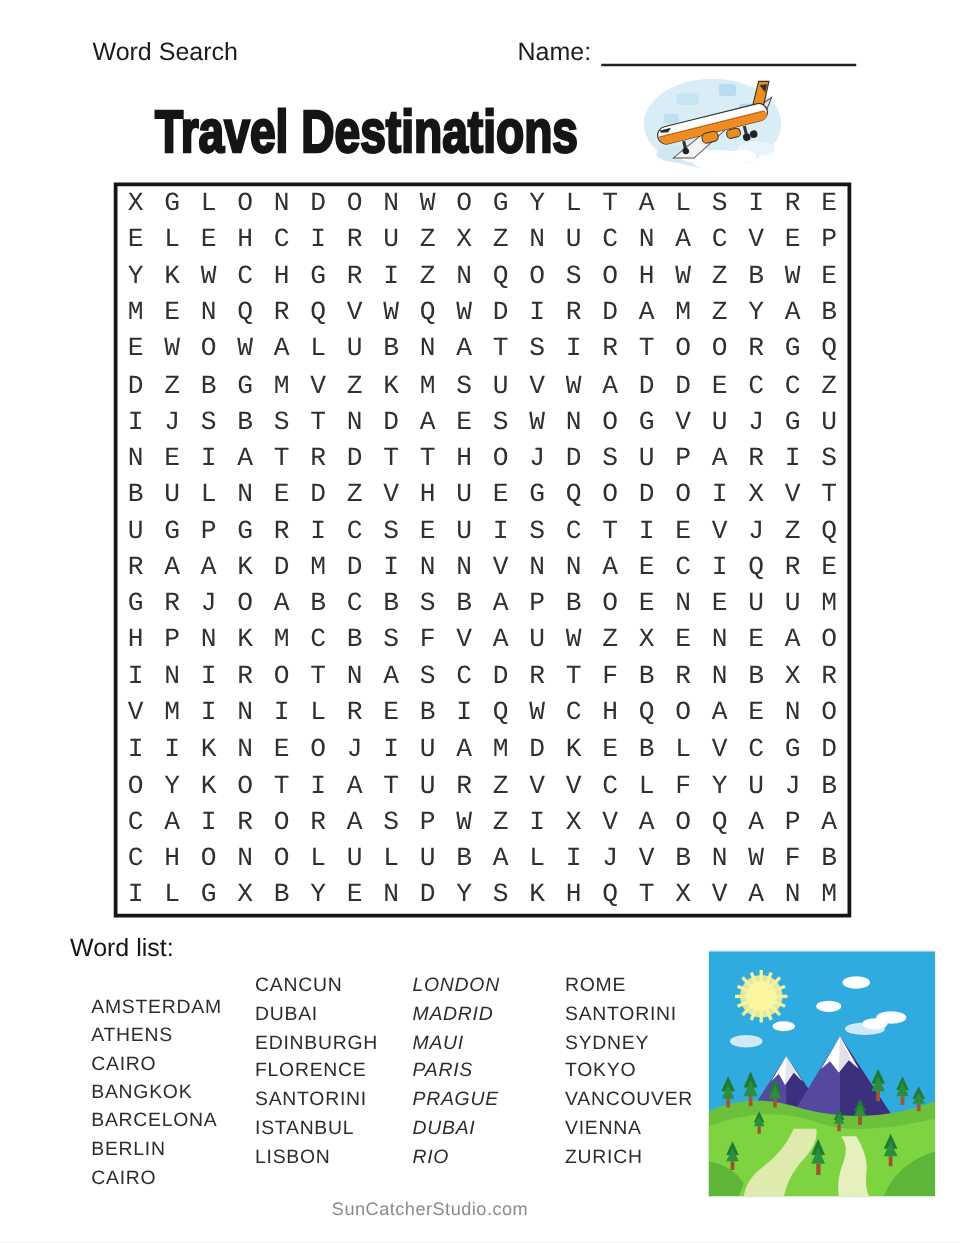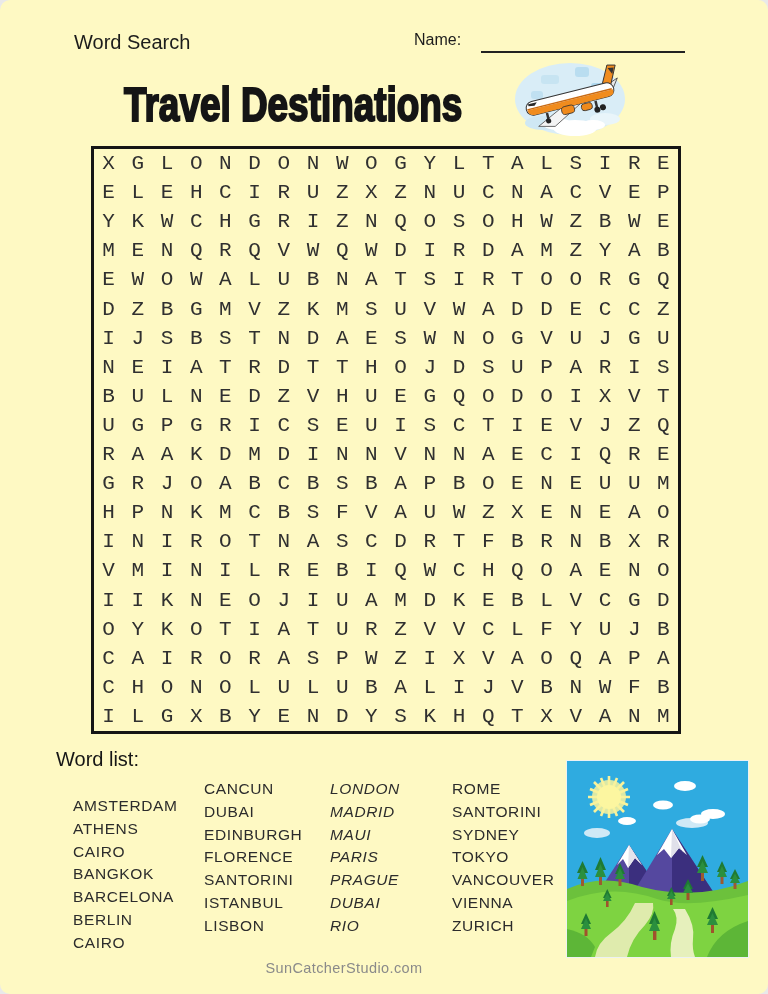--- a/index.html
+++ b/index.html
@@ -1,20 +1,20 @@
 <!DOCTYPE html>
 <html><head>
 <meta charset="utf-8">
 <style>
   html,body{margin:0;padding:0;background:#e9e9e9;}
-  .page{position:relative;width:768px;height:994px;background:#fef9c3;overflow:hidden;
-        font-family:"Liberation Sans",sans-serif;color:#1c1c1c;border-radius:10px;}
+  .page{position:relative;width:768px;height:994px;background:#ffffff;overflow:hidden;
+        font-family:"Liberation Sans",sans-serif;color:#1c1c1c;}
   
   .ws-label{position:absolute;left:74px;top:31px;font-size:20px;color:#1c1c1c;}
-  .name-label{position:absolute;left:414px;top:31px;font-size:16px;color:#1c1c1c;}
+  .name-label{position:absolute;left:414px;top:31px;font-size:20px;color:#1c1c1c;}
   .name-line{position:absolute;left:481px;top:51px;width:204px;height:0;border-bottom:2px solid #222;}
   
   .title{position:absolute;left:124px;top:78px;font-size:45px;font-weight:bold;color:#151515;
          letter-spacing:0px;transform:scaleX(.82) scaleY(1.06);transform-origin:left top;
          -webkit-text-stroke:2px #151515;white-space:nowrap;}
   .plane-wrap{position:absolute;left:513px;top:61px;width:115px;height:77px;}
   
   .grid{position:absolute;left:91px;top:146px;width:584px;height:582px;border:3px solid #151515;
         display:grid;grid-template-columns:repeat(20,1fr);grid-template-rows:repeat(20,1fr);}
   .cell{display:flex;align-items:center;justify-content:center;

